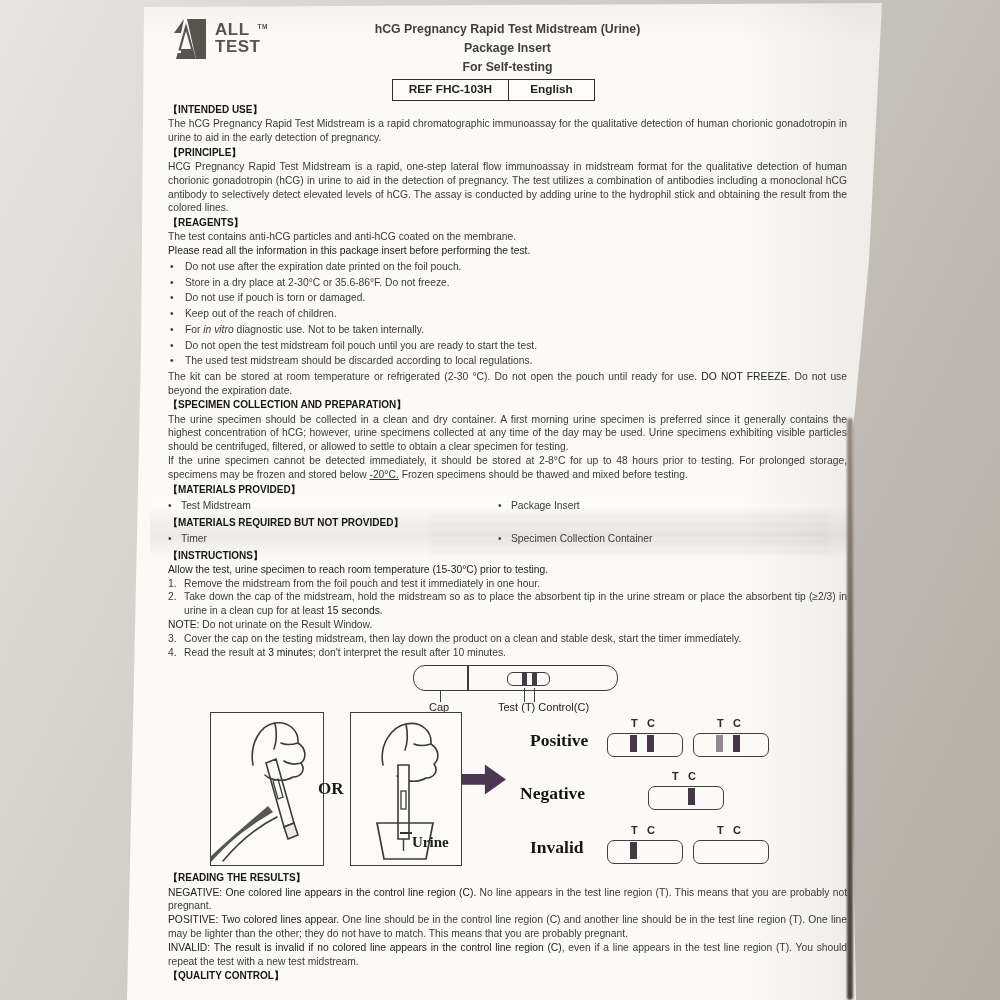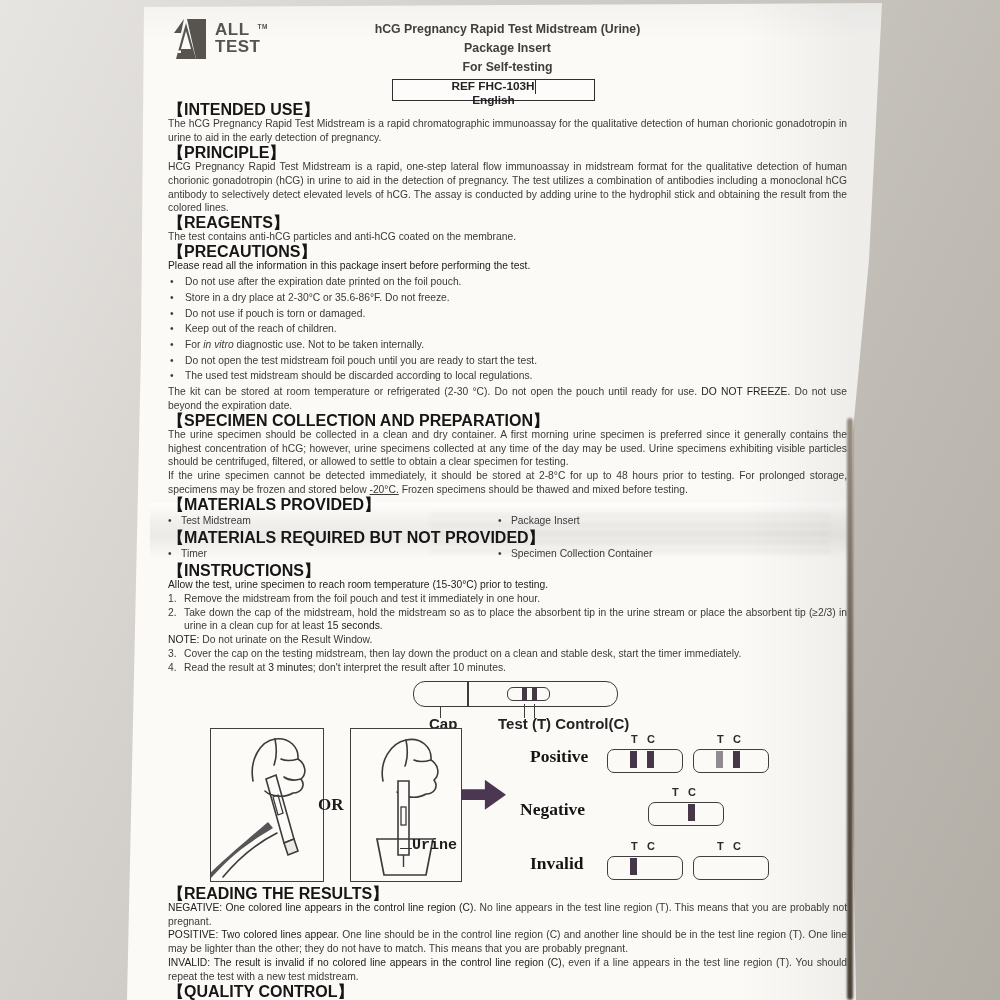--- a/index.html
+++ b/index.html
@@ -38,25 +38,25 @@
     font-size:10.3px;line-height:13.8px;
   }
   .hdr{position:relative;height:102px;}
   .logo{position:absolute;left:4px;top:17px;display:flex;align-items:flex-start;color:#57534f;}
   .logo svg{display:block;}
   .logo-txt{font-weight:bold;font-size:17px;line-height:17px;letter-spacing:.5px;margin-left:3px;margin-top:4px;}
   .tm{font-size:6.5px;font-weight:bold;vertical-align:top;position:relative;top:-3px;left:8px;}
   .titles{text-align:center;padding-top:20px;font-weight:bold;color:#404040;font-size:12.3px;line-height:19px;}
   .refbox{
     margin-left:224px;margin-top:2px;width:201px;height:20px;border:1.3px solid #2e2e2e;
-    display:flex;align-items:center;font-weight:bold;font-size:11.8px;color:#222;background:#fdfcfa;flex-direction:column;
+    display:flex;align-items:center;font-weight:bold;font-size:11.8px;color:#222;background:#fdfcfa;
   }
   .refbox .c1{flex:1.35;text-align:center;border-right:1.3px solid #2e2e2e;height:100%;display:flex;align-items:center;justify-content:center;}
   .refbox .c2{flex:1;text-align:center;}
-  .h{font-weight:bold;color:#161616;font-size:16px;line-height:14.2px;margin-top:1px;}
+  .h{font-weight:bold;color:#161616;font-size:10px;line-height:14.2px;margin-top:1px;}
   p.body{margin:0;text-align:justify;}
   .b{font-weight:normal;color:#222;}
   .i{font-style:italic;}
   .u{text-decoration:underline;}
   .bullets{margin:0;}
   .bullet{display:flex;line-height:13.6px;margin:2.1px 0;}
   .bullet .dot{width:15px;flex:0 0 15px;text-align:left;padding-left:2px;}
   .twocol{display:flex;margin:2px 0 3px 0;}
   .twocol .colA{width:330px;display:flex;}
   .twocol .colB{display:flex;}
@@ -65,26 +65,26 @@
   .step .num{display:inline-block;width:16px;margin-left:-16px;}
   .note{margin:0;}
   
   .devfig{position:relative;height:53px;}
   .dev-body{position:absolute;left:245px;top:6px;width:203px;height:24px;border:1.5px solid #3c3c3c;border-radius:12px;background:#fbfaf7;}
   .dev-capline{position:absolute;left:299px;top:6px;width:1.5px;height:26px;background:#3c3c3c;}
   .dev-win{position:absolute;left:339px;top:12.5px;width:41px;height:12px;border:1.5px solid #3c3c3c;border-radius:6px;background:#fbfaf7;}
   .dev-bandT{position:absolute;left:354px;top:13.5px;width:5px;height:13px;background:#433a44;}
   .dev-bandC{position:absolute;left:364px;top:13.5px;width:5px;height:13px;background:#433a44;}
   .ldr{position:absolute;width:1.3px;background:#3c3c3c;}
-  .figlabel{position:absolute;font-weight:bold;font-size:15px;color:#222;white-space:nowrap;}
+  .figlabel{position:absolute;font-weight:normal;font-size:11px;color:#222;white-space:nowrap;}
   
   .mainfig{position:relative;height:158px;}
   .illus{position:absolute;border:1.6px solid #3f3f3f;background:#fcfbf8;}
   .or-label{position:absolute;left:150px;top:70px;font-family:"Liberation Serif","DejaVu Serif",serif;font-weight:bold;font-size:17px;color:#1d1d1d;}
-  .urine-label{position:absolute;left:244px;top:111px;font-family:Liberation Mono, monospace;font-weight:bold;font-size:15px;color:#1d1d1d;}
+  .urine-label{position:absolute;left:244px;top:124px;font-family:Liberation Serif, serif;font-weight:bold;font-size:15px;color:#1d1d1d;}
   .urine-ldr{position:absolute;left:232px;top:120px;width:12px;height:1.4px;background:#333;}
   .big-arrow{position:absolute;left:294px;top:52px;width:44px;height:30px;background:var(--arrow,#4b3752);
     clip-path:polygon(0 32%,52% 32%,52% 0,100% 50%,52% 100%,52% 68%,0 68%);}
   .res-label{position:absolute;font-family:"Liberation Serif","DejaVu Serif",serif;font-weight:bold;font-size:17.5px;color:#141414;}
   .strip{position:absolute;width:74px;height:22px;border:1.6px solid #3f3f3f;border-radius:7px;background:#fbfaf7;}
   .band{position:absolute;top:1px;width:7px;height:17px;}
   .band.t{left:22px;} .band.c{left:39px;}
   .band.dark{background:var(--band-dark,#453748);} .band.light{background:var(--band-light,#8e8a8e);}
   .tc{position:absolute;font-size:11px;font-weight:bold;color:#2b2b2b;letter-spacing:0;}
   .reading p{margin:0;text-align:justify;}
@@ -131,21 +131,20 @@
 
   <div class="h">【INTENDED USE】</div>
   <p class="body">The hCG Pregnancy Rapid Test Midstream is a rapid chromatographic immunoassay for the qualitative detection of human chorionic gonadotropin in urine to aid in the early detection of pregnancy.</p>
 
   <div class="h">【PRINCIPLE】</div>
   <p class="body">HCG Pregnancy Rapid Test Midstream is a rapid, one-step lateral flow immunoassay in midstream format for the qualitative detection of human chorionic gonadotropin (hCG) in urine to aid in the detection of pregnancy. The test utilizes a combination of antibodies including a monoclonal hCG antibody to selectively detect elevated levels of hCG. The assay is conducted by adding urine to the hydrophil stick and obtaining the result from the colored lines.</p>
 
   <div class="h">【REAGENTS】</div>
   <p class="body">The test contains anti-hCG particles and anti-hCG coated on the membrane.</p>
 
-  <div class="h">【PRECAUTIONS】</div>
   <p class="body b">Please read all the information in this package insert before performing the test.</p>
   <div class="bullets">
     <div class="bullet">
         <span class="dot">•</span>
         <span>Do not use after the expiration date printed on the foil pouch.</span>
       </div>
     <div class="bullet">
         <span class="dot">•</span>
         <span>Store in a dry place at 2-30°C or 35.6-86°F. Do not freeze.</span>
       </div>

